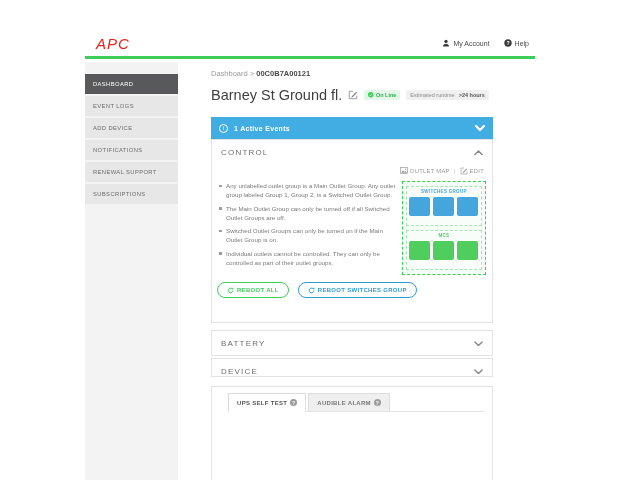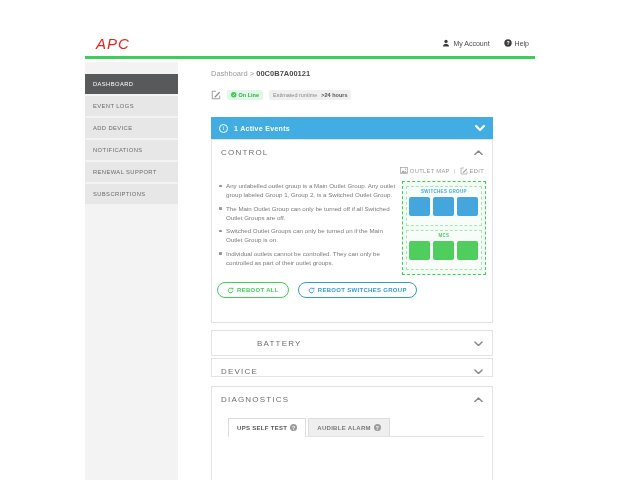--- a/index.html
+++ b/index.html
@@ -45,21 +45,21 @@
     background:var(--banner-blue);display:flex;align-items:center;padding:0 8px;cursor:pointer;}
   .info-circle{width:9px;height:9px;border:1px solid #fff;border-radius:50%;
     color:#fff;font-size:6px;font-style:italic;font-family:"Liberation Serif",serif;
     display:flex;align-items:center;justify-content:center;flex:0 0 auto;}
   .banner-text{color:#fff;font-size:7px;font-weight:bold;margin-left:6px;letter-spacing:.3px;}
   .banner .chev{margin-left:auto;display:flex;}
 
   
   .card{position:absolute;left:211px;width:282px;background:#fff;border:1px solid var(--border);}
   .card-control{top:139px;height:184px;}
-  .card-battery{top:330px;height:26px;padding-left:36px;}
+  .card-battery{top:330px;height:26px;}
   .card-device{top:358px;height:19px;}
   .card-diagnostics{top:386px;height:110px;}
   .section-header{display:flex;align-items:center;justify-content:space-between;
     padding:0 9px;height:25px;cursor:pointer;}
   .section-title{font-size:8px;letter-spacing:1.2px;color:var(--txt-gray);}
   .chev-gray{color:#8A8A8A;display:flex;}
 
   
   .control-links{display:flex;justify-content:flex-end;align-items:center;gap:4px;
     padding-right:8px;font-size:5.8px;color:#9A9A9A;letter-spacing:.3px;height:11px;}
@@ -135,20 +135,21 @@
       </div>
   </div>
 
   <div class="breadcrumb">
     <span class="crumb-root">Dashboard</span>
     <span>&gt;</span>
     <span class="crumb-current">00C0B7A00121</span>
   </div>
 
   <div class="title-row">
+    <span class="device-title">Barney St Ground fl.</span>
     <span class="edit-icon-btn">
       <svg width="10" height="10" viewBox="0 0 12 12">
           <path d="M10.5 6.8v3.7h-9v-9H6" fill="none" stroke="#8A8A8A" stroke-width="1"></path>
           <path d="M4.6 7.6 L9.9 2.2 l1 1 L5.6 8.6 l-1.7 .7 z" fill="#8A8A8A"></path>
         </svg>
     </span>
     <span class="badge badge-online">
       <svg width="5.5" height="5.5" viewBox="0 0 10 10">
           <circle cx="5" cy="5" r="5" fill="#3DCD58"></circle>
           <polyline points="2.8,5.2 4.4,6.8 7.3,3.5" fill="none" stroke="#fff" stroke-width="1.3"></polyline>
@@ -258,28 +259,20 @@
       <span class="section-title">DEVICE</span>
       <span class="chev-gray">
         <svg width="9" height="5.5" viewBox="0 0 10 6">
             <polyline points="1,1 5,5 9,1" fill="none" stroke="#8A8A8A" stroke-width="1.6" stroke-linecap="round" stroke-linejoin="round"></polyline>
           </svg>
       </span>
     </div>
   </div>
 
   <div class="card card-diagnostics">
-    <div class="section-header">
-      <span class="section-title">DIAGNOSTICS</span>
-      <span class="chev-gray">
-        <svg width="9" height="5.5" viewBox="0 0 10 6">
-            <polyline points="1,5 5,1 9,5" fill="none" stroke="#8A8A8A" stroke-width="1.6" stroke-linecap="round" stroke-linejoin="round"></polyline>
-          </svg>
-      </span>
-    </div>
     <div class="tabs-row">
       <div class="tab active">
         <span>UPS SELF TEST</span>
         <span class="tab-info">?</span>
       </div>
       <div class="tab">
         <span>AUDIBLE ALARM</span>
         <span class="tab-info">?</span>
       </div>
     </div>

